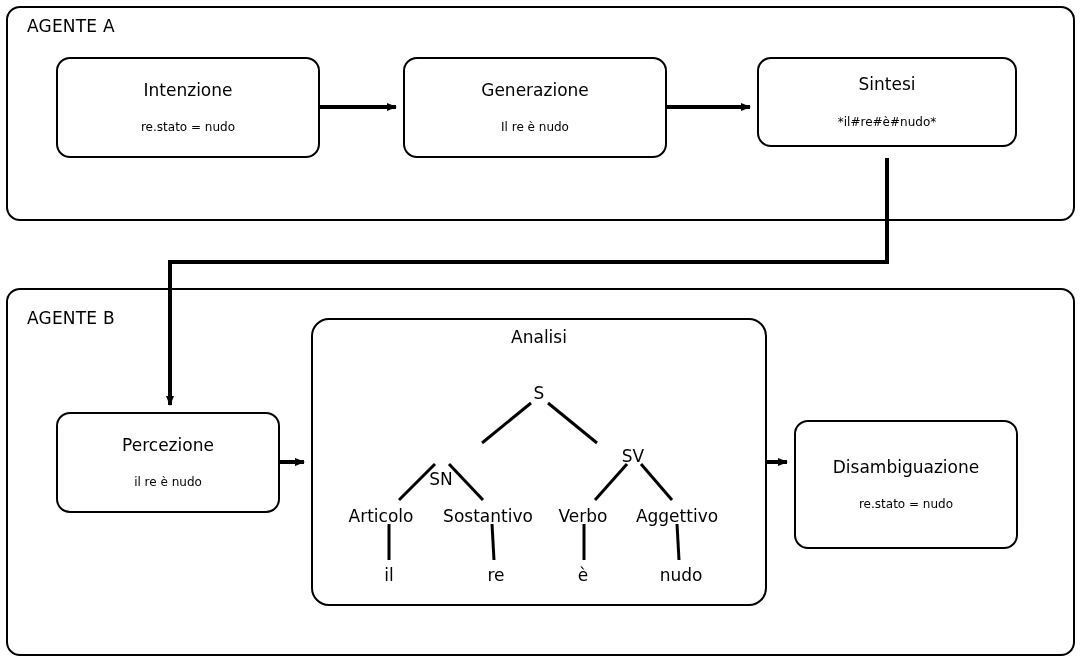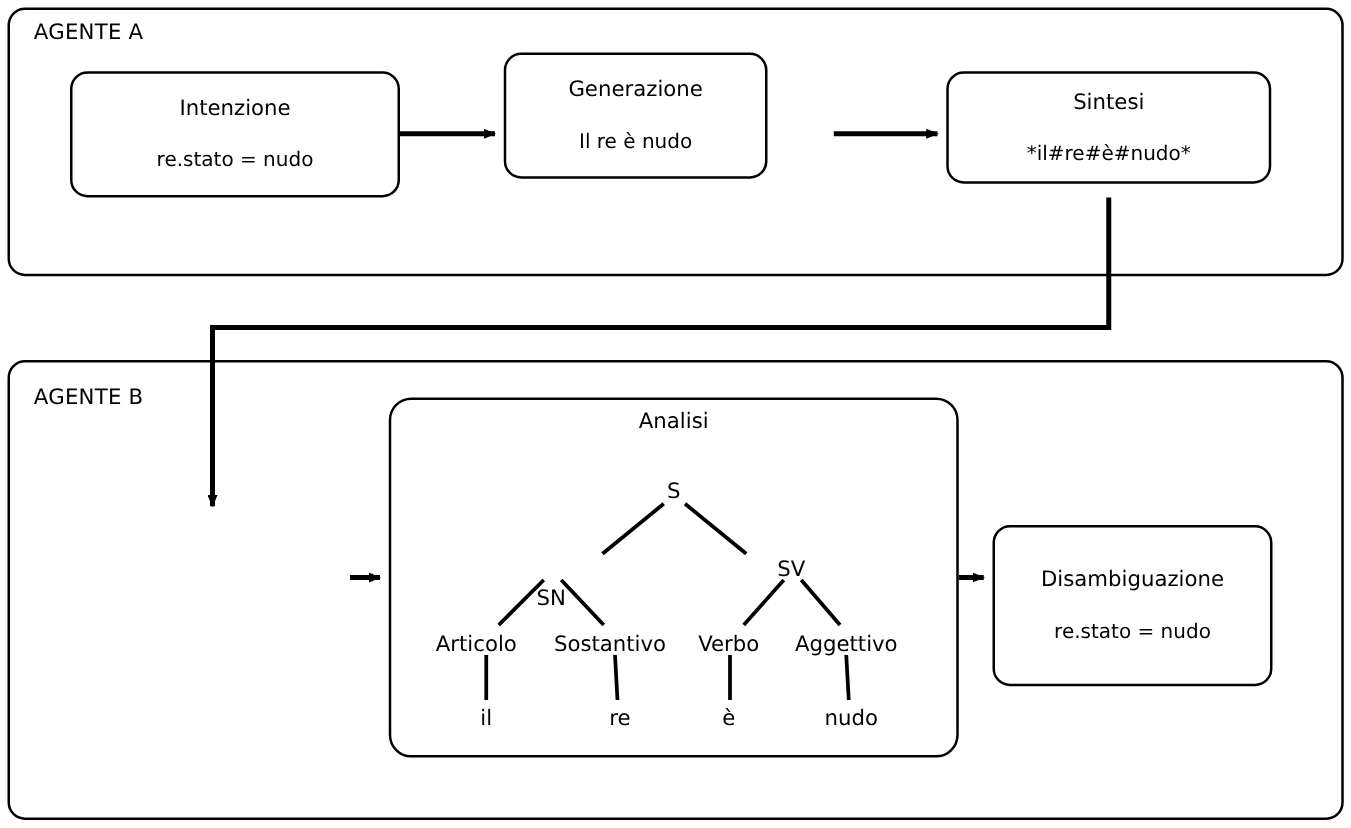--- a/index.html
+++ b/index.html
@@ -47,21 +47,21 @@
     flex-direction: column;
     align-items: center;
     justify-content: center;
   }
   .node .line1 {
     font-size: 17px;
     line-height: 1.1;
     white-space: nowrap;
   }
   .node .line2 {
-    font-size: 16px;
+    font-size: 12px;
     line-height: 1.1;
     margin-top: 22px;
     white-space: nowrap;
   }
   .analysis-box {
     position: absolute;
     border: 2px solid #000;
     border-radius: 18px;
     box-sizing: border-box;
     background: #ffffff;
@@ -86,33 +86,37 @@
 <div id="stage">
 
   <div class="agent-box" style="left:6px; top:6px; width:1069px; height:215px;"></div>
   <div class="agent-label" style="left:27px; top:16px;">AGENTE A</div>
 
   <div class="node" style="left:56px; top:57px; width:264px; height:101px;">
     <div class="line1">Intenzione</div>
     <div class="line2">re.stato = nudo</div>
   </div>
 
-  <div class="node" style="left:403px; top:42px; width:211px; height:101px;">
+  <div class="node" style="left:403px; top:57px; width:264px; height:101px;">
     <div class="line1">Generazione</div>
     <div class="line2">Il re è nudo</div>
   </div>
 
   <div class="node" style="left:757px; top:57px; width:260px; height:90px;">
     <div class="line1">Sintesi</div>
     <div class="line2">*il#re#è#nudo*</div>
   </div>
 
   <div class="agent-box" style="left:6px; top:288px; width:1069px; height:368px;"></div>
   <div class="agent-label" style="left:27px; top:308px;">AGENTE B</div>
 
+  <div class="node" style="left:56px; top:412px; width:224px; height:101px;">
+    <div class="line1">Percezione</div>
+    <div class="line2">il re è nudo</div>
+  </div>
 
   <div class="node" style="left:794px; top:420px; width:224px; height:129px;">
     <div class="line1">Disambiguazione</div>
     <div class="line2">re.stato = nudo</div>
   </div>
 
   <div class="analysis-box" style="left:311px; top:318px; width:456px; height:288px;"></div>
   <div class="analysis-title" style="left:311px; top:327px; width:456px;">Analisi</div>
 
   <div class="tree-label" style="left:539px; top:383px;">S</div>

